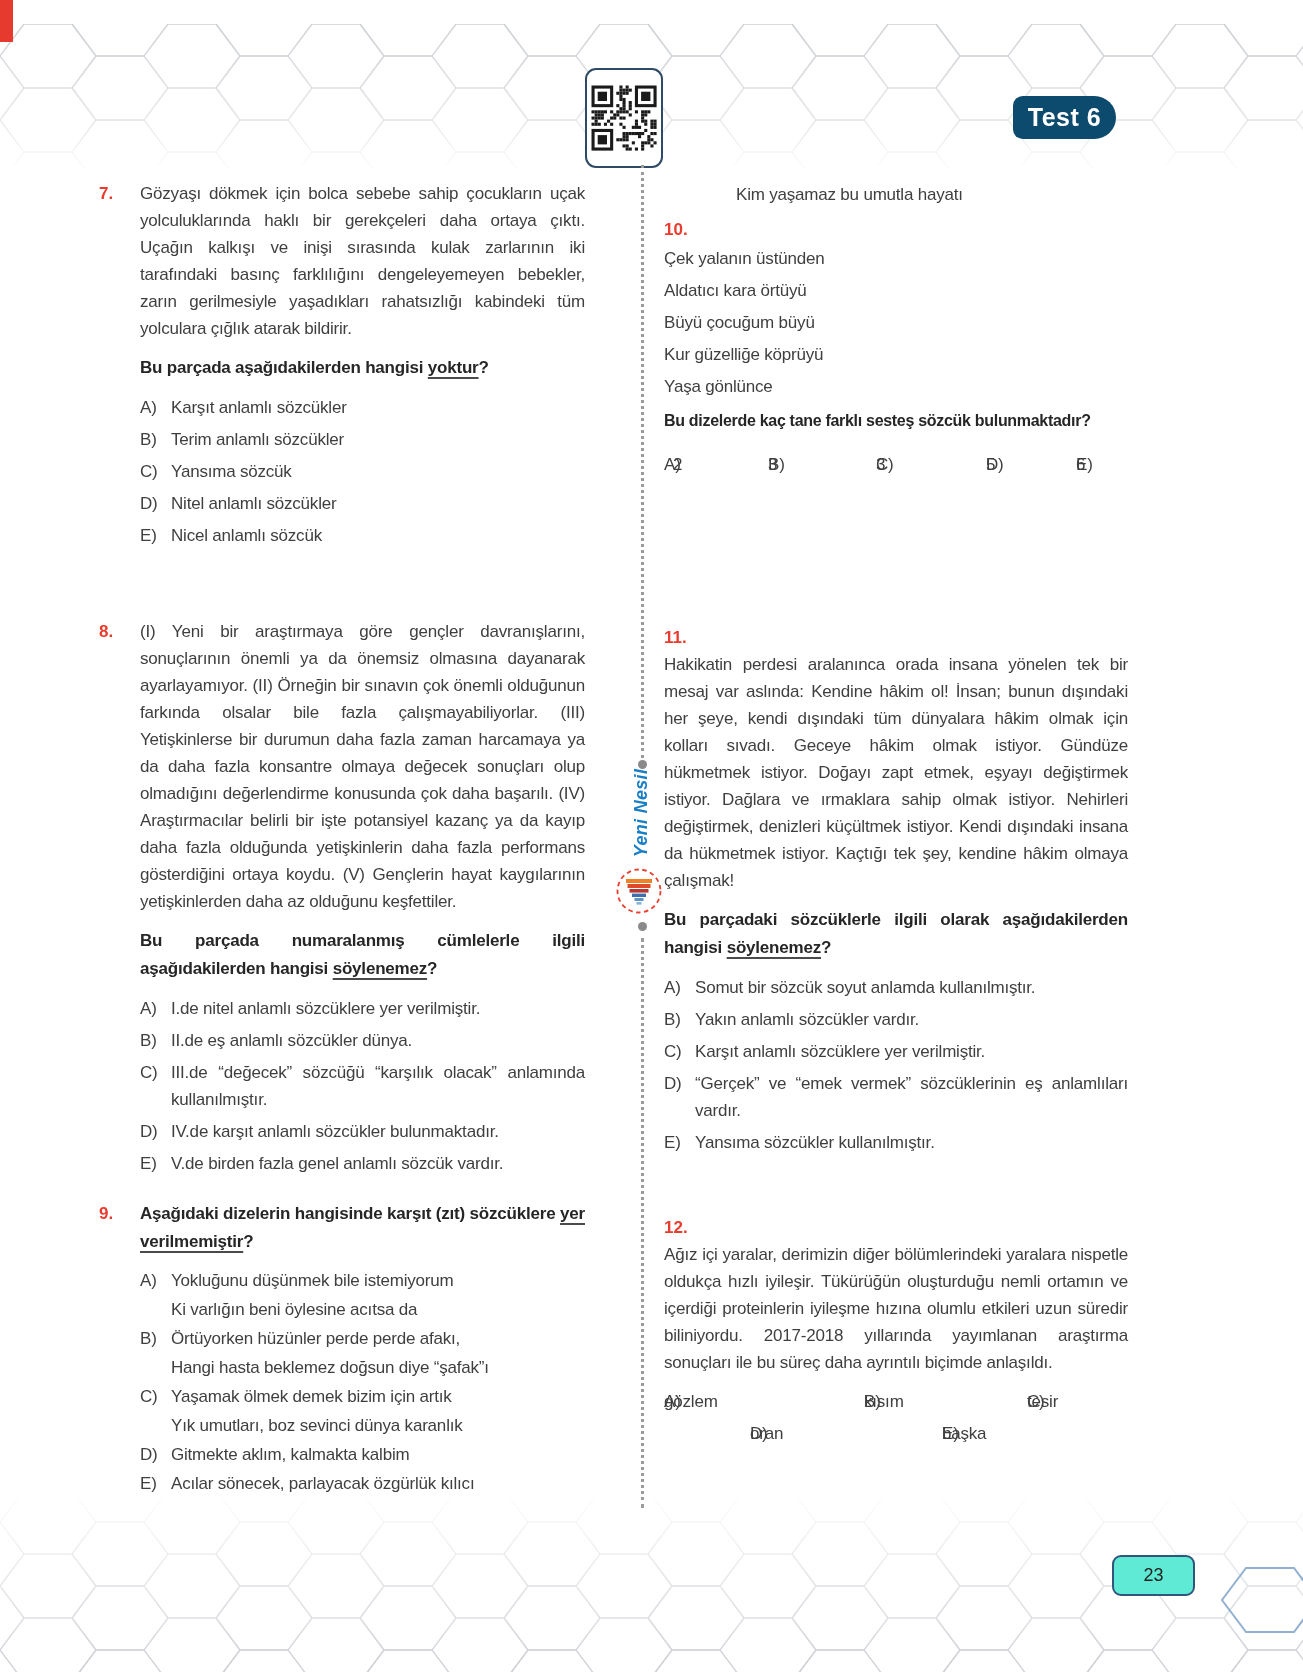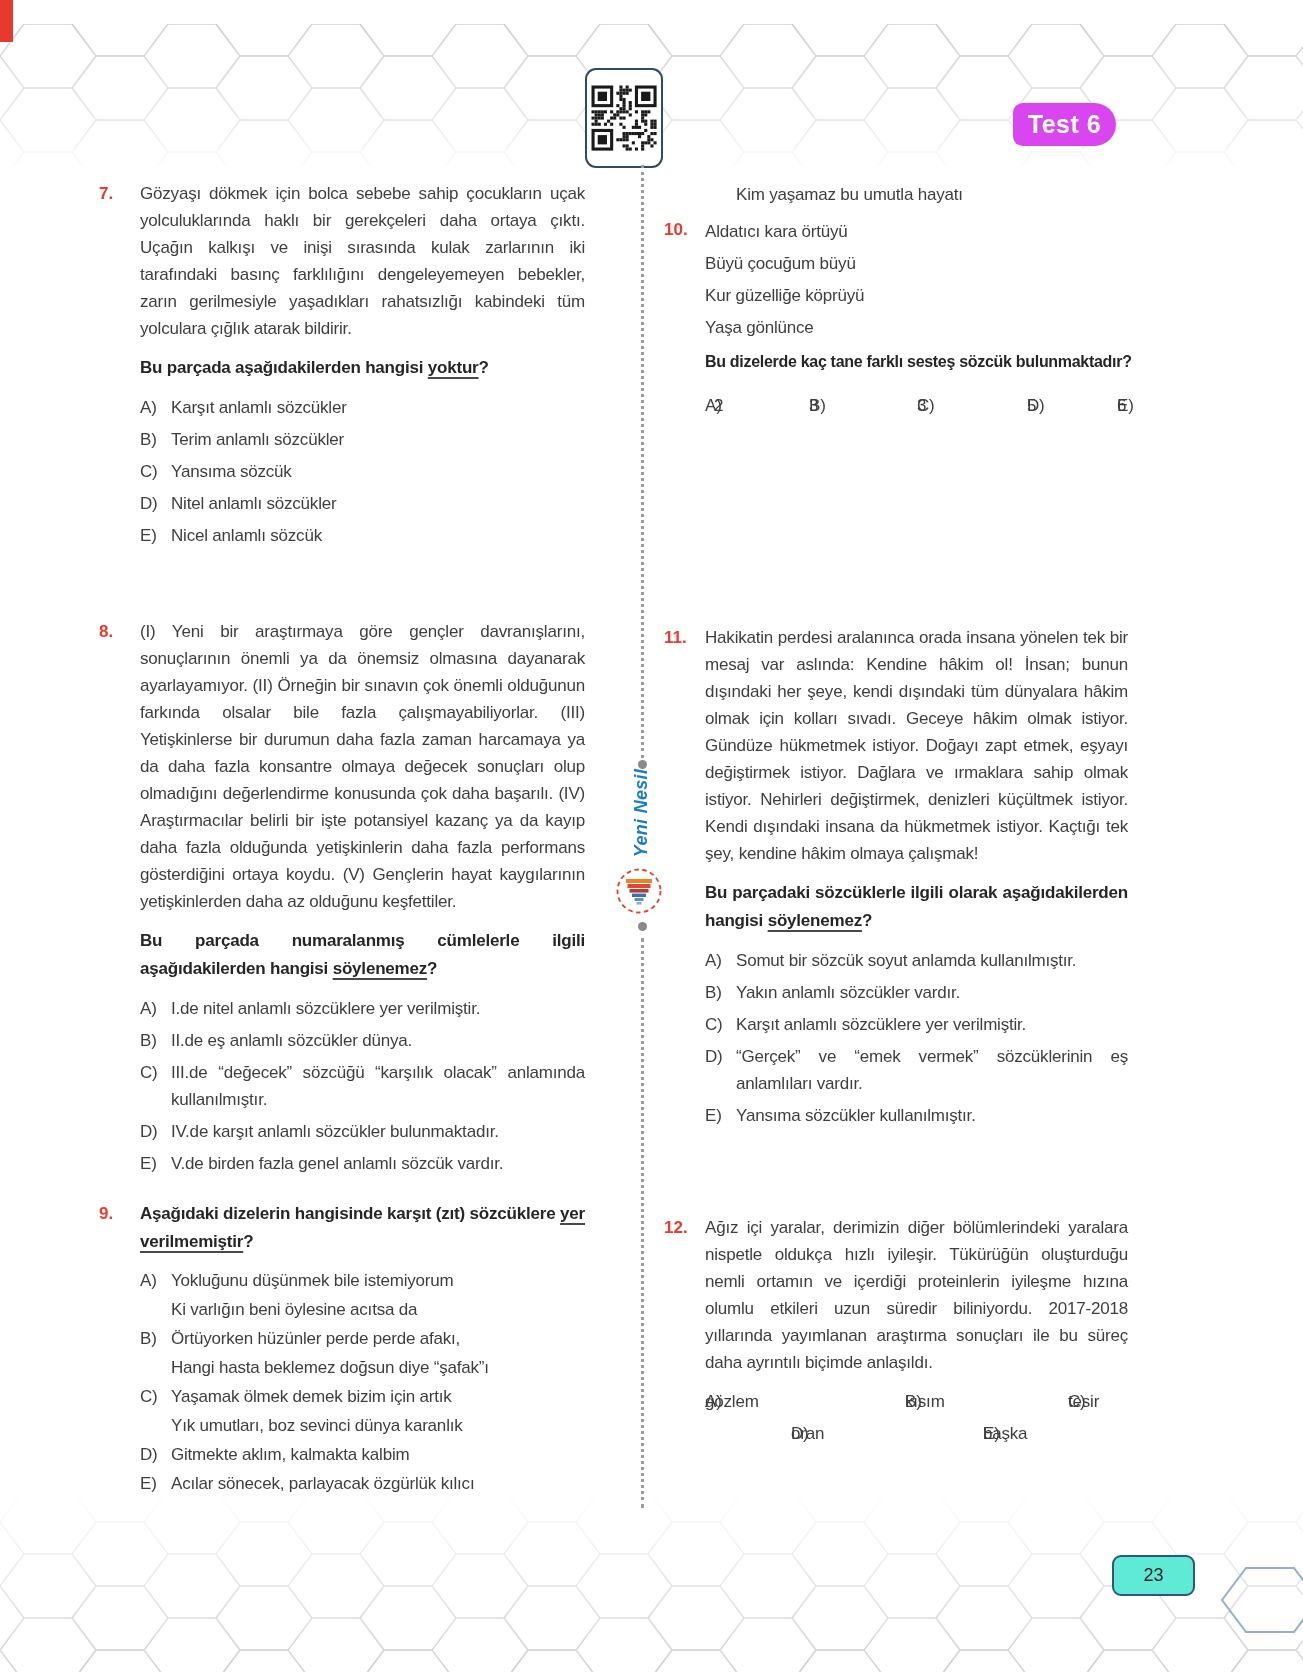--- a/index.html
+++ b/index.html
@@ -5,29 +5,29 @@
   html,body{margin:0;padding:0;}
   body{
     width:1303px;height:1672px;position:relative;background:#ffffff;
     font-family:"Liberation Sans","DejaVu Sans",sans-serif;
     color:#3f3f3f;overflow:hidden;
   }
   .hexband{position:absolute;left:0;pointer-events:none;}
   .corner-mark{position:absolute;left:0;top:0;width:13px;height:42px;background:#e53a2d;}
   .qrwrap{position:absolute;left:585px;top:68px;}
   .badge{
-    position:absolute;left:1013px;top:103px;width:103px;height:43px;
-    background:#d946ef;border-radius:10px 22px 22px 10px;
+    position:absolute;left:1013px;top:96px;width:103px;height:43px;
+    background:#0c4a6e;border-radius:10px 22px 22px 10px;
     display:flex;align-items:center;justify-content:center;
     color:#ffffff;font-weight:700;font-size:25px;letter-spacing:0.5px;
   }
   
   .q{position:absolute;display:flex;align-items:flex-start;}
   .col-left{left:99px;width:486px;}
-  .col-right{left:664px;width:464px;}
+  .col-right{left:664px;width:464px;flex-direction:column;}
   .num{width:41px;flex:none;font-weight:700;color:#ea3b2d;font-size:17px;line-height:27px;}
   .content{flex:1;min-width:0;}
   .body{font-size:17px;line-height:27px;text-align:justify;letter-spacing:-0.2px;color:#3f3f3f;}
   .stem{font-size:17px;line-height:28px;font-weight:700;color:#262626;margin-top:12px;text-align:justify;letter-spacing:-0.2px;}
   .stem .ul{text-decoration:underline;text-underline-offset:4px;text-decoration-thickness:1.5px;text-decoration-color:#4a4a4a;margin-top:29px;}
   .nowrap{white-space:nowrap;text-align:left;}
   .opts{margin-top:12px;}
   .opt{display:flex;font-size:17px;line-height:27px;margin-bottom:5px;color:#3f3f3f;letter-spacing:-0.2px;}
   .opt .letter{width:31px;flex:none;}
   .opt .otext{flex:1;text-align:justify;}
@@ -335,20 +335,21 @@
     </div>
   </div>
 </div>
 
 <div class="preline">Kim yaşamaz bu umutla hayatı</div>
 
 <div class="q col-right" style="top:216px;">
   <div class="num">10.</div>
   <div class="content">
     <div>
+      <div class="poemline">Çek yalanın üstünden</div>
       <div class="poemline">Aldatıcı kara örtüyü</div>
       <div class="poemline">Büyü çocuğum büyü</div>
       <div class="poemline">Kur güzelliğe köprüyü</div>
       <div class="poemline">Yaşa gönlünce</div>
     </div>
     <div class="stem nowrap" style="margin-top:4px;font-size:16px;letter-spacing:-0.3px;"><span>Bu dizelerde kaç tane farklı sesteş sözcük bulunmaktadır?</span><span class="ul"></span><span></span></div>
     <div class="optrow">
       <span style="left:0px;"><span>A)</span>&nbsp;&nbsp;<span>2</span></span>
       <span style="left:104px;">
           <span>B)</span> 

